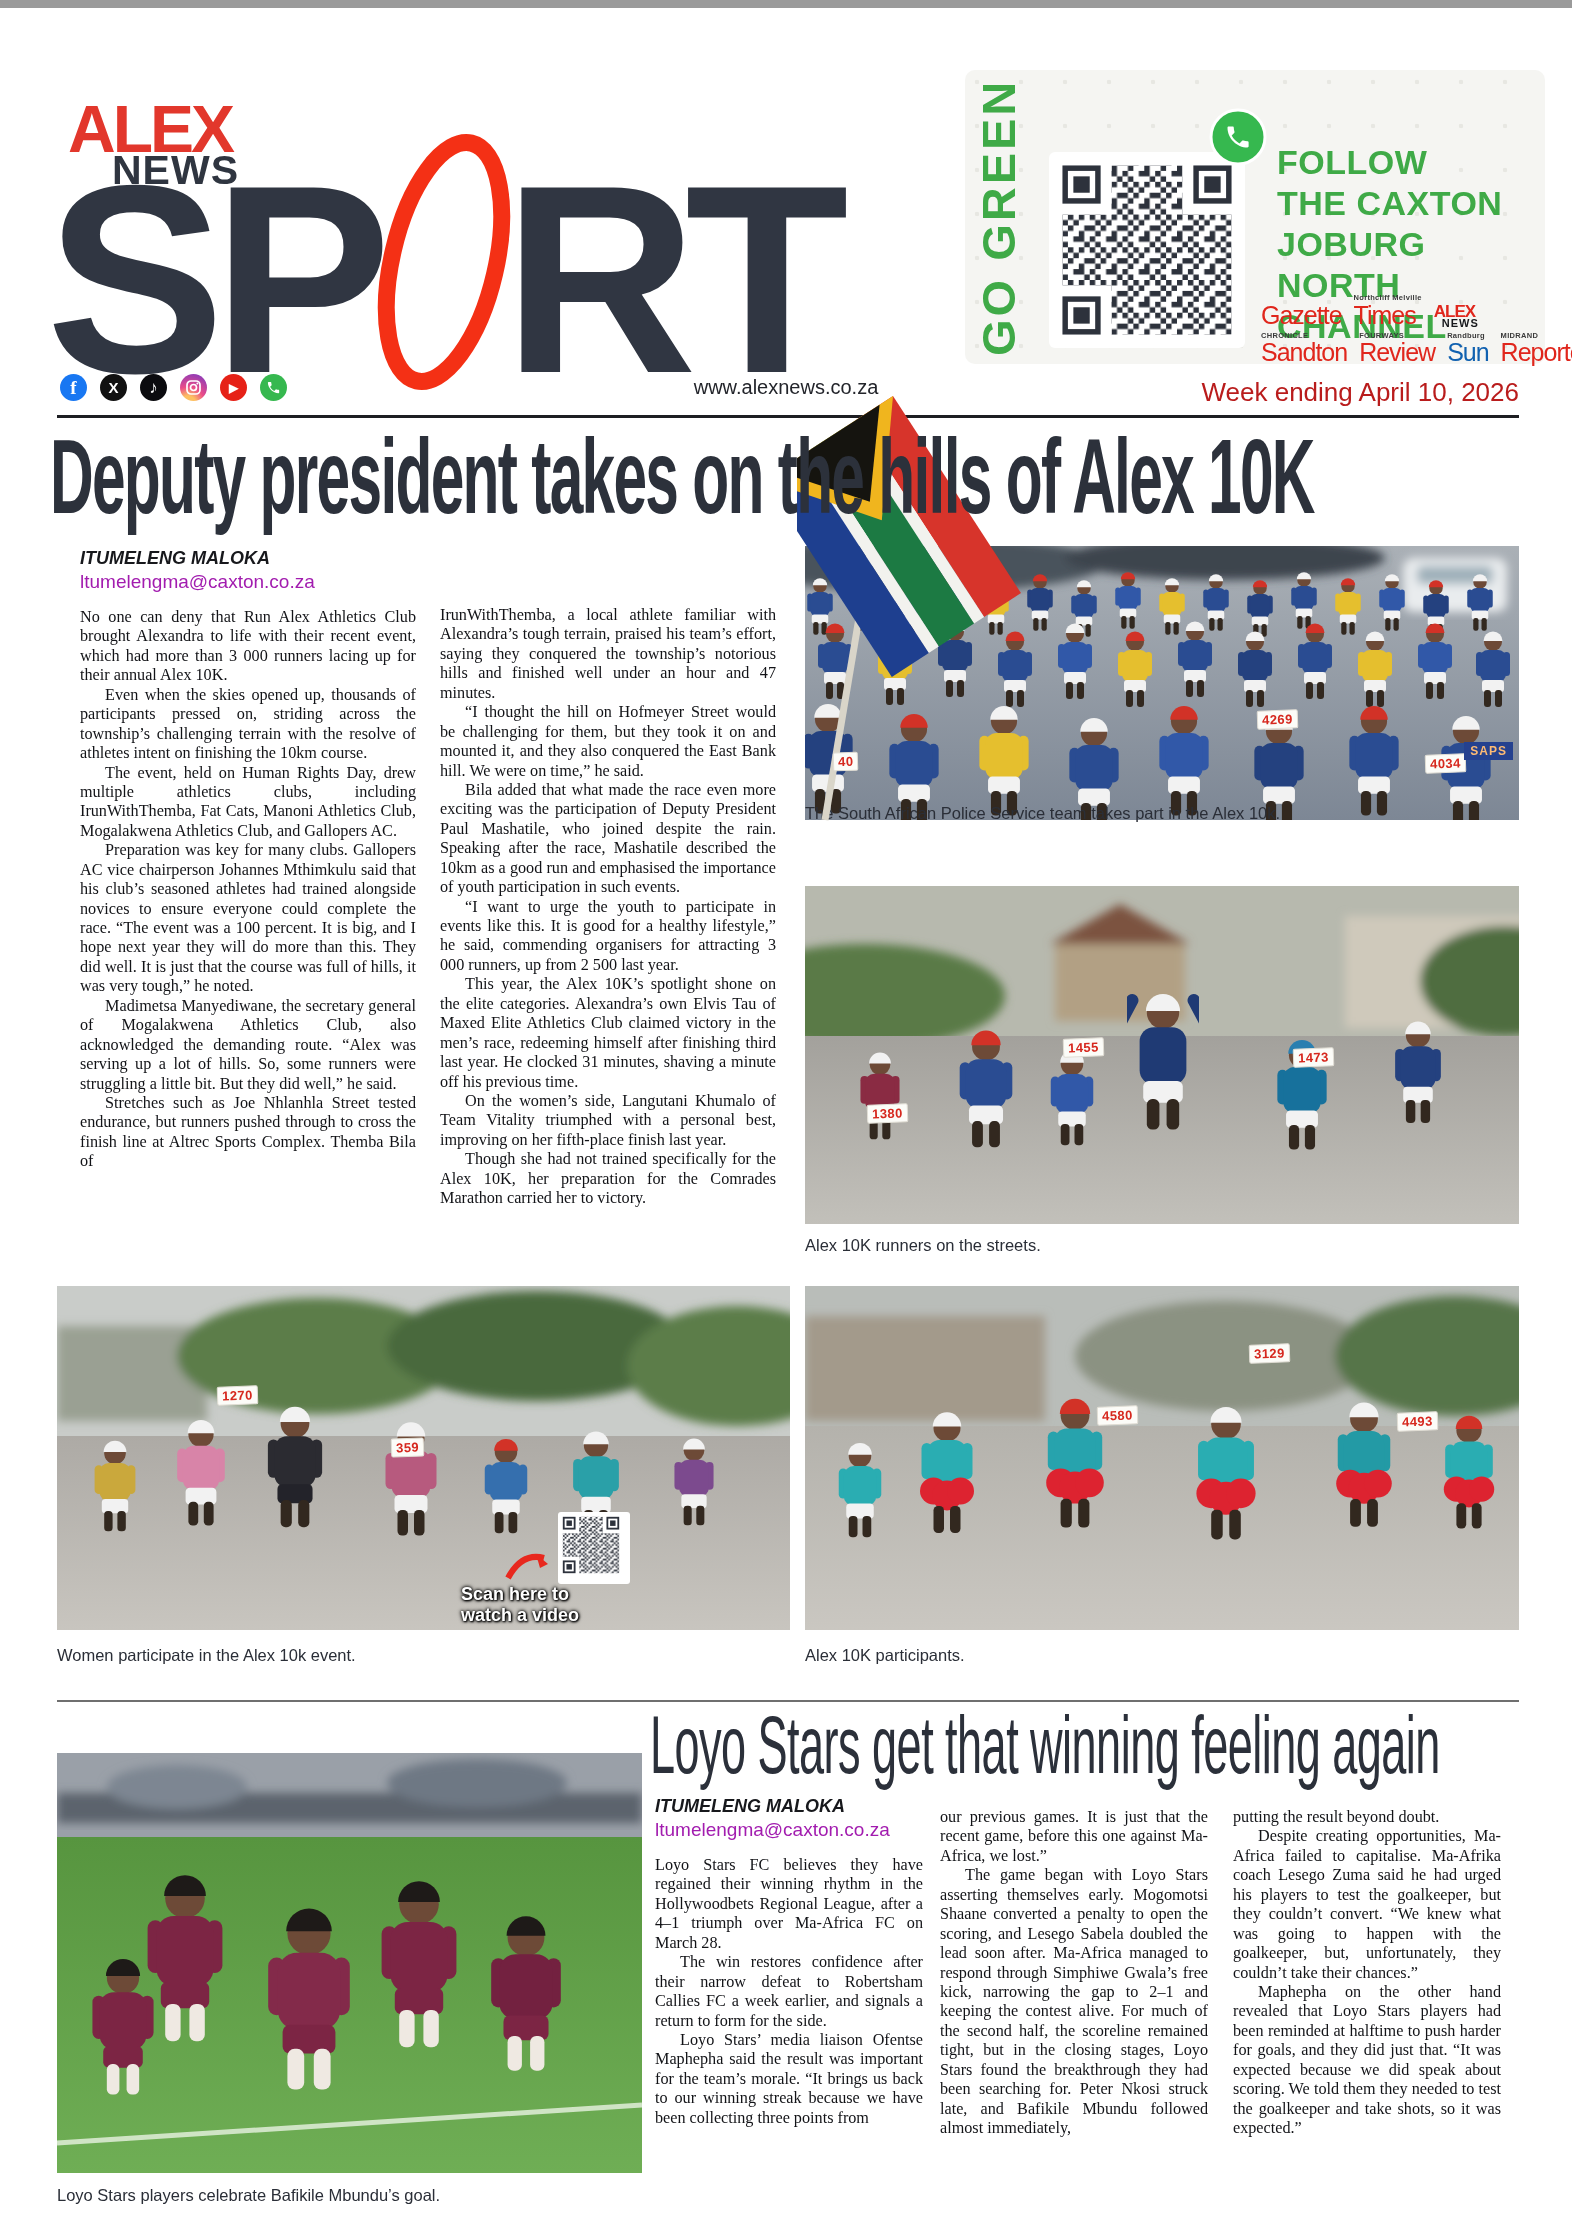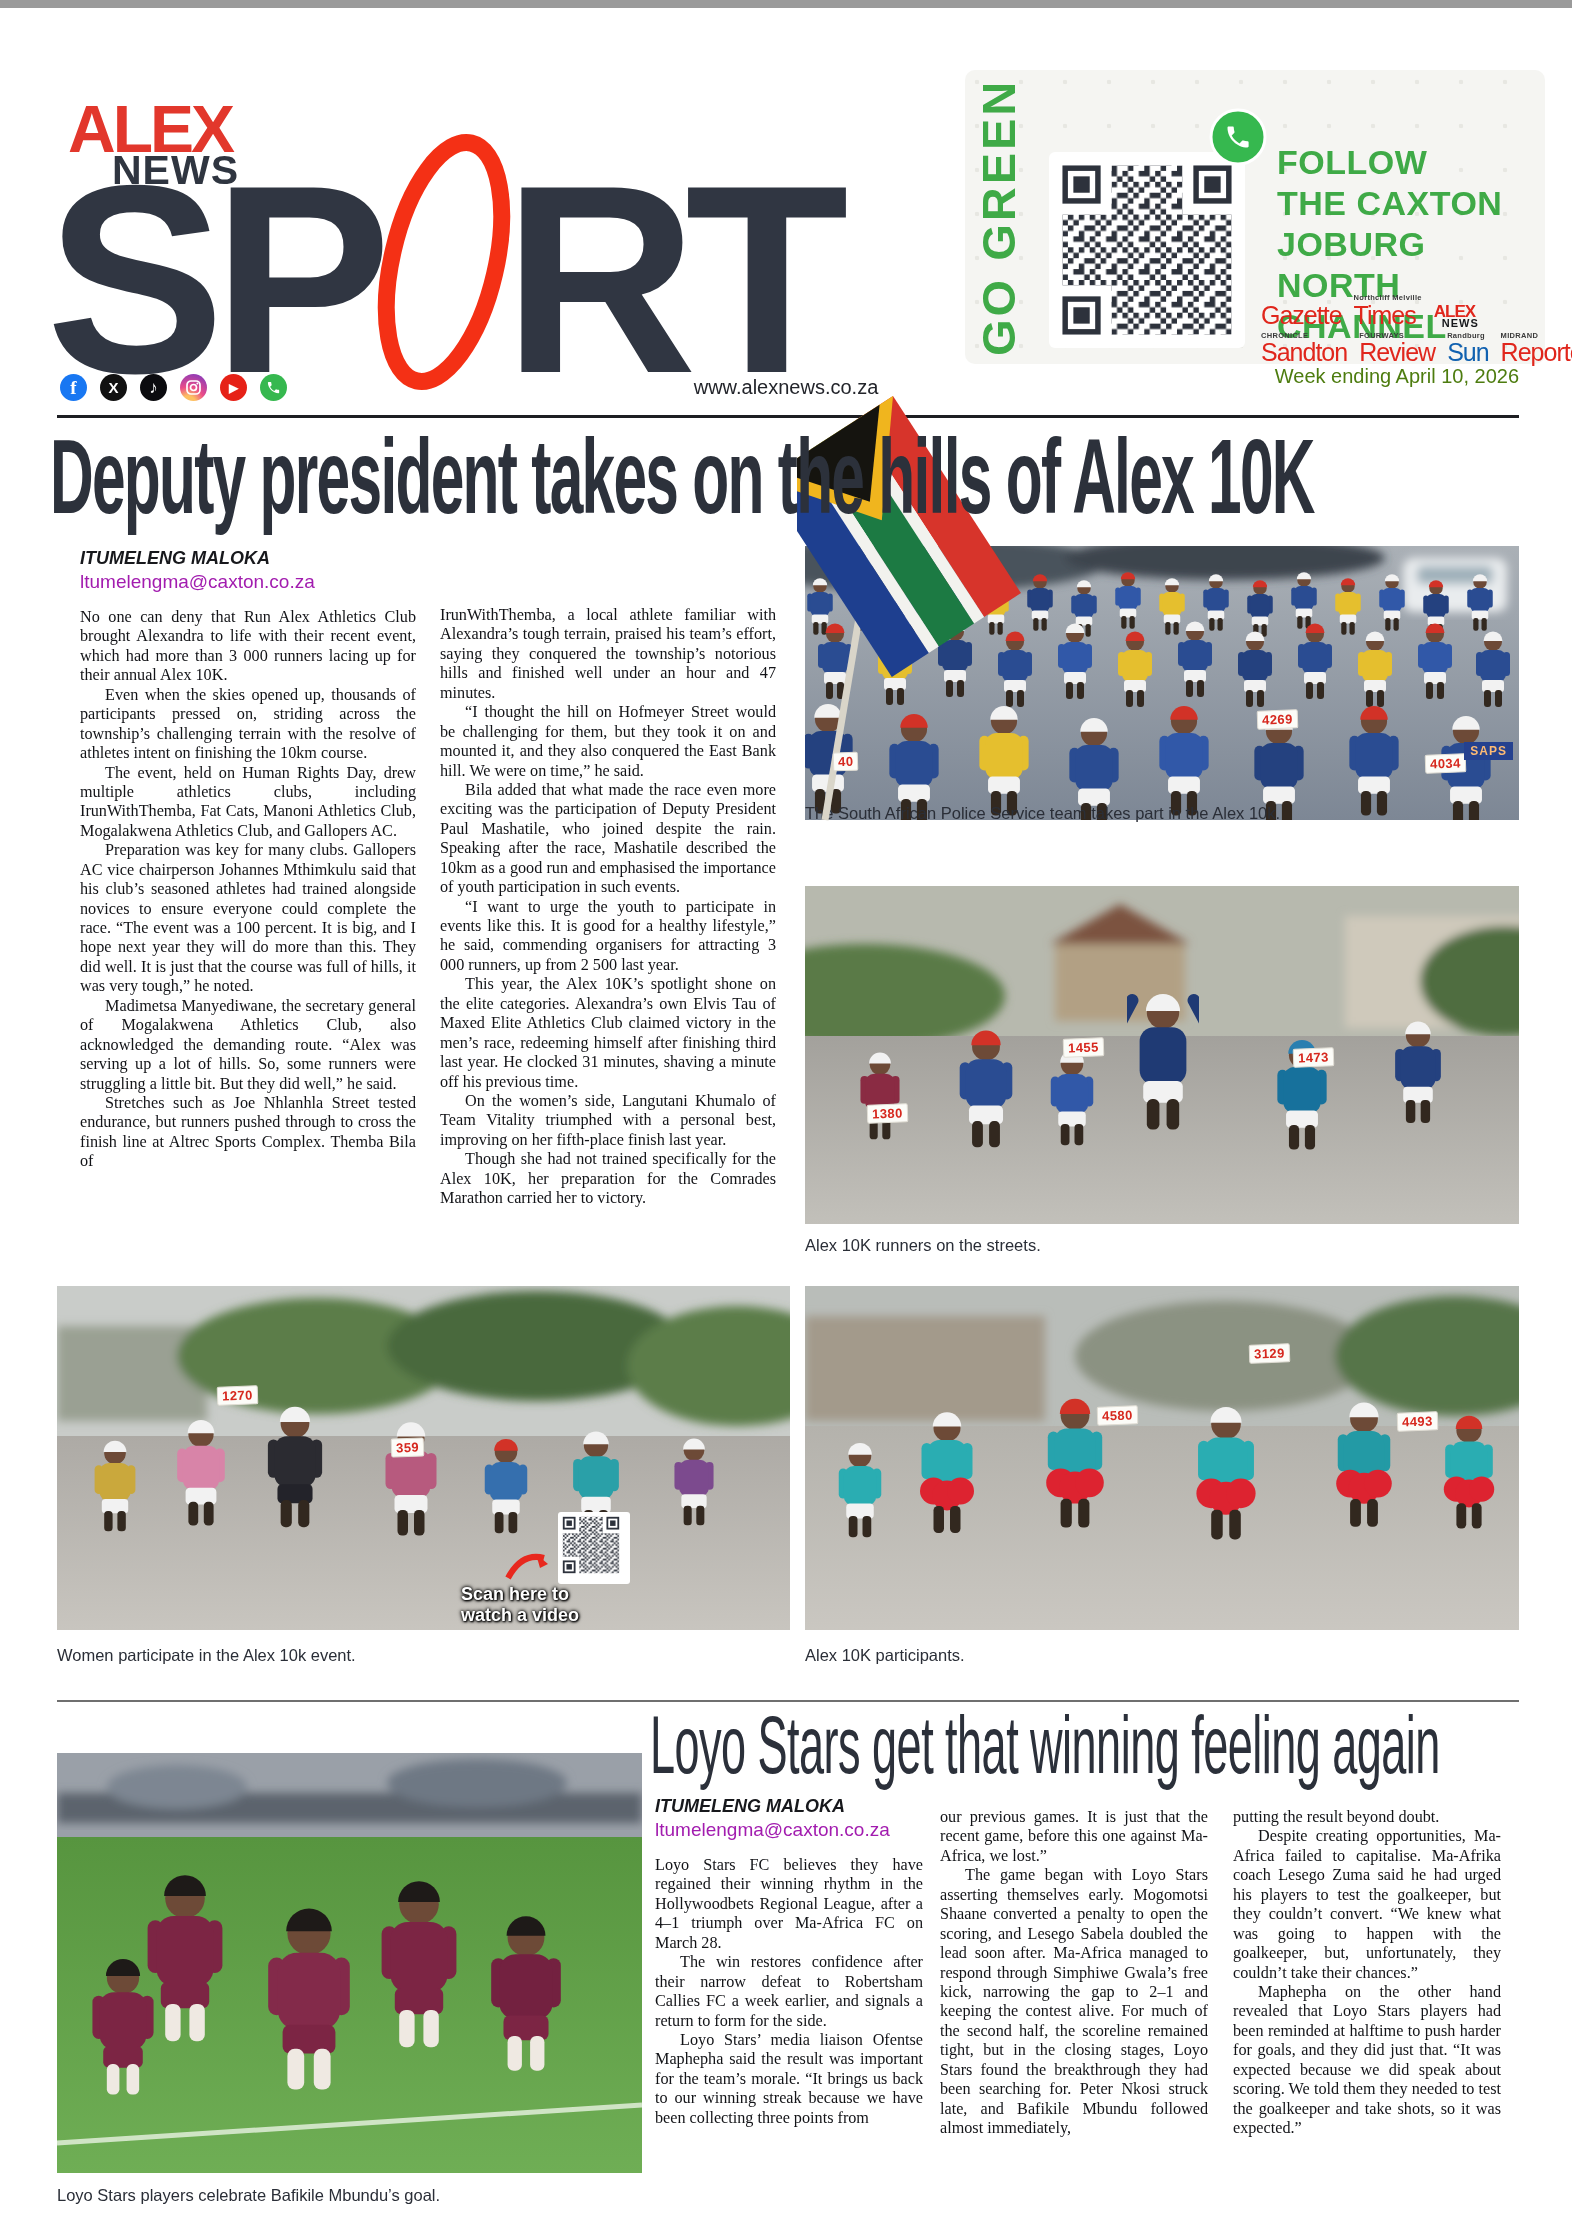--- a/index.html
+++ b/index.html
@@ -38,21 +38,21 @@
   .press-alex .a2{font-size:11px;font-weight:bold;color:#17181c;letter-spacing:1px;display:block;margin-left:8px;}
 
   .social-row{left:60px;top:366px;display:flex;gap:13px;}
   .sicon{width:27px;height:27px;border-radius:50%;display:flex;align-items:center;justify-content:center;
          color:#fff;font-weight:bold;font-size:15px;line-height:1;}
   .si-fb{background:#1877f2;font-family:"Liberation Serif",serif;font-size:19px;}
   .si-x{background:#111;} .si-tt{background:#0b0b0f;font-size:17px;}
   .si-ig{background:radial-gradient(circle at 30% 110%,#fdc061 0 22%,#ea4c89 48%,#8a3ab9 90%);}
   .si-yt{background:#e62117;font-size:12px;} .si-wa{background:#36b84f;}
   .masthead-url{left:0;right:0;top:368px;text-align:center;font-size:20px;color:#23252b;}
-  .masthead-date{right:53px;top:357px;font-size:20px;color:#4d7c0f;}
+  .masthead-date{right:53px;top:369px;font-size:26px;color:#b91c1c;}
   .rule1{left:57px;width:1462px;top:407px;height:3px;background:#1d1e22;}
   .rule2{left:57px;width:1462px;top:1692px;height:2px;background:#6f6f6f;}
 
   
   .condense{display:inline-block;transform-origin:left bottom;white-space:nowrap;}
   .h1{left:50px;top:414px;z-index:9;}
   .h1 .condense{font-size:106px;line-height:108px;font-weight:bold;letter-spacing:-3px;
                 color:#2c313b;transform:scaleX(.57);}
   .h2{left:650px;top:1694px;}
   .h2 .condense{font-size:82px;line-height:86px;font-weight:normal;letter-spacing:-1px;

